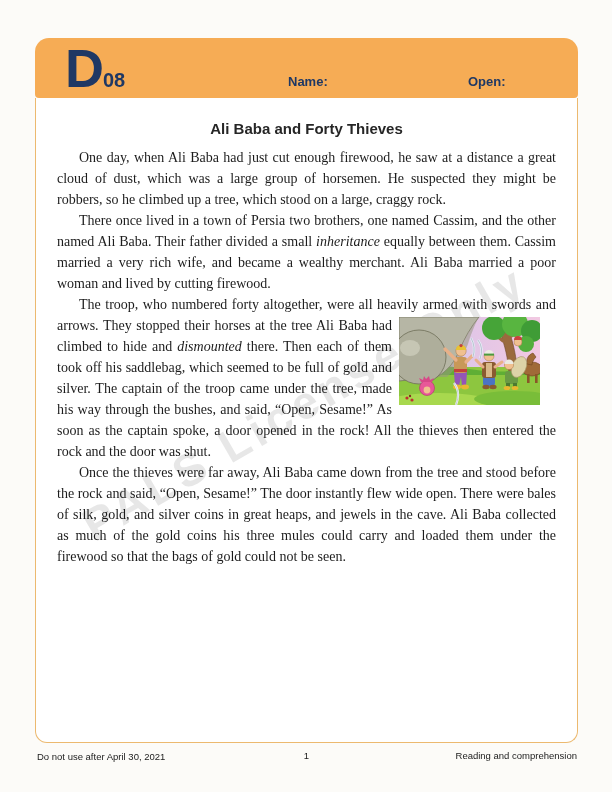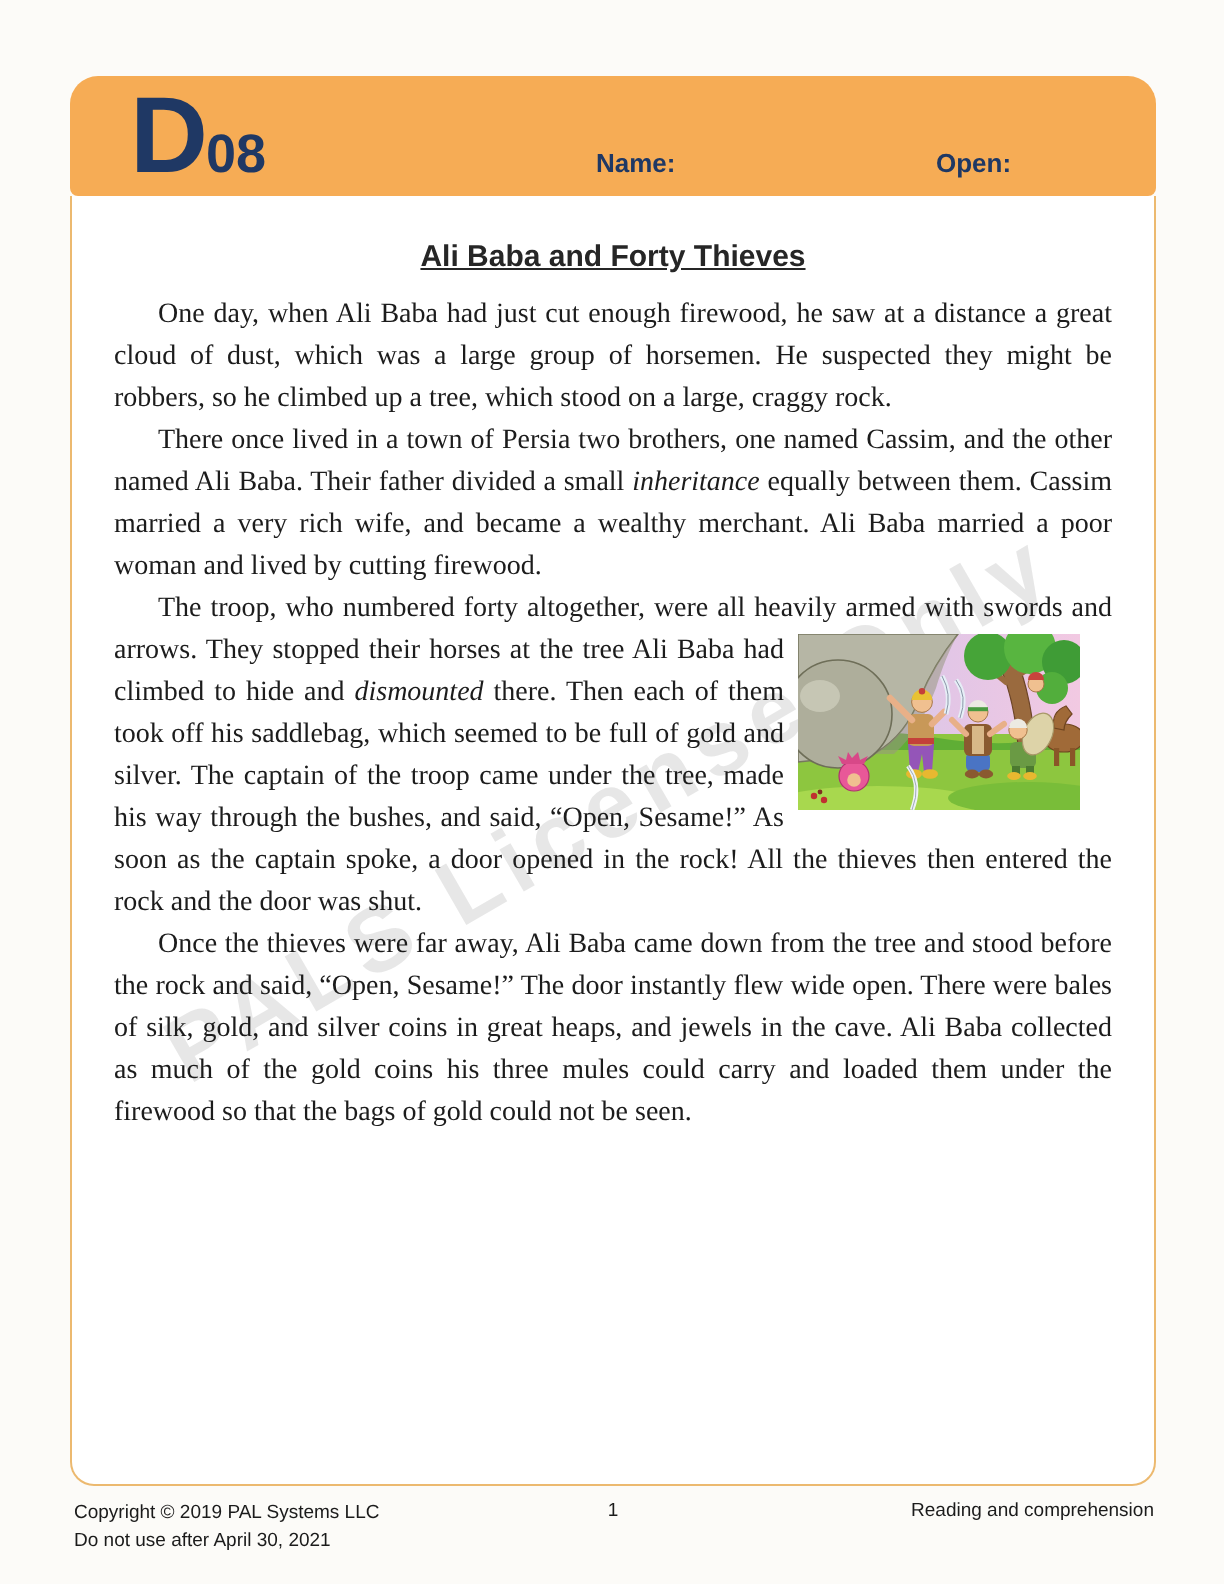--- a/index.html
+++ b/index.html
@@ -11,45 +11,45 @@
   }
   
   .card { position:absolute; left:35px; top:38px; width:543px; height:705px; }
   .card-header {
     position:absolute; top:0; left:0; right:0; height:60px;
     background:#F6AC55; border-radius:14px 14px 4px 4px;
   }
   .brand { position:absolute; left:30px; bottom:4px; display:flex; align-items:baseline;
     font-family:"Liberation Sans", sans-serif; font-weight:bold; color:#1F3864; }
   .d-letter { font-size:54px; line-height:0.92; letter-spacing:-1px; }
-  .d-number { font-size:27px; line-height:1; }
+  .d-number { font-size:20px; line-height:1; }
   .hdr-label { position:absolute; bottom:9px; font-family:"Liberation Sans", sans-serif;
     font-size:13px; font-weight:600; color:#1F3864; }
-  .name-label { left:263px;text-align:right; }
+  .name-label { left:253px;text-align:right; }
   .date-label { left:433px; }
   .card-body {
     position:absolute; top:60px; left:0; right:0; bottom:0;
     background:#ffffff; border:1px solid #ECB96F; border-top:none;
     border-radius:0 0 12px 12px; padding:22px 21px 0 21px; box-sizing:border-box;
   }
   
   .watermark {
     position:absolute; left:64px; top:400px; z-index:0;
     font-family:"Liberation Sans", sans-serif; font-weight:bold;
     font-size:46px; letter-spacing:5px; white-space:nowrap;
     color:rgba(112,112,112,0.17);
     transform:rotate(-30deg); transform-origin:left bottom;
     pointer-events:none;
   }
   
   .doc-title {
     position:relative; z-index:1;
     margin:0 0 10px 0; text-align:center;
     font-family:"Liberation Sans", sans-serif; font-weight:bold;
-    font-size:15px; color:#262626;text-decoration:underline;
+    font-size:15px; color:#262626;
   }
   .story { position:relative; z-index:1; font-size:14px; line-height:21px; text-align:justify; }
   .story p { margin:0; text-indent:22px; }
   .story i { font-style:italic; }
   .story::after { content:""; display:block; clear:both; }
   .illu-float {
     float:right; width:141px; height:88px;
     margin:2px 16px 12px 7px;
   }
   .illu-float svg { display:block; }
@@ -165,20 +165,19 @@
 
 
         <p><span>Once the thieves were far away, Ali Baba came down from the tree and stood before the rock and said, “Open, Sesame!” The door instantly flew wide open. There were bales of silk, gold, and silver coins in great heaps, and jewels in the cave. Ali Baba collected as much of the gold coins his three mules could carry and loaded them under the firewood so that the bags of gold could not be seen.</span></p>
 
       </div>
     </div>
   </div>
 
   <div class="footer">
     <div class="f-left">
-      <div>Copyright © 2019 PAL Systems LLC</div>
       <div>Do not use after April 30, 2021</div>
     </div>
     <div class="f-center">1</div>
     <div class="f-right">Reading and comprehension</div>
   </div>
 
 </div>
 
 </body></html>

